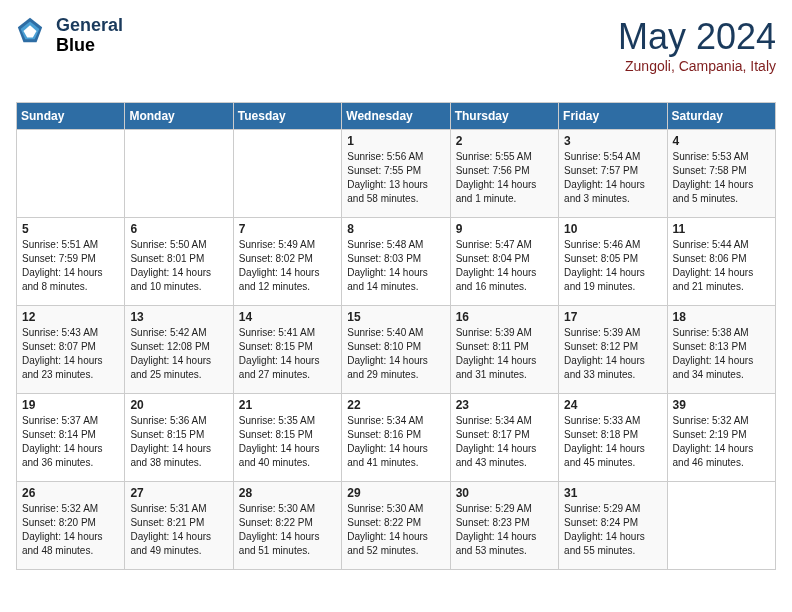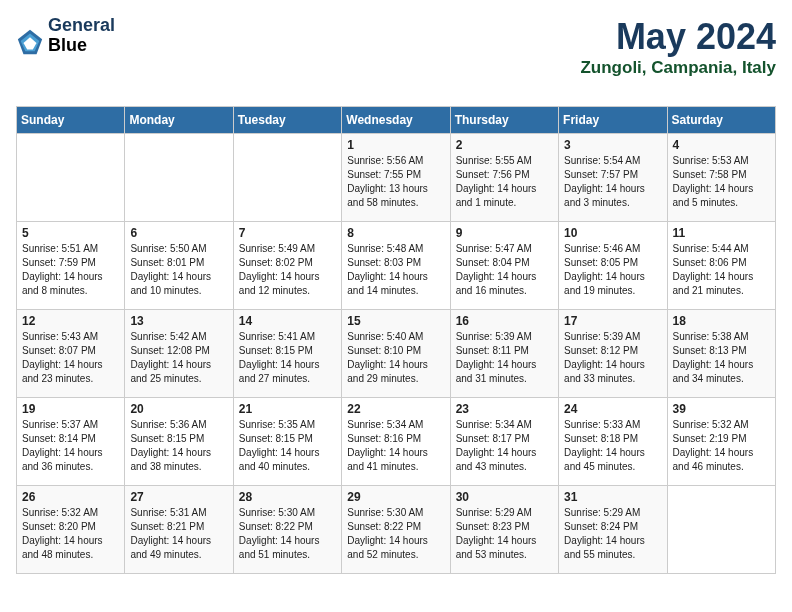--- a/index.html
+++ b/index.html
@@ -11,45 +11,44 @@
       padding: 16px;
     }
     .header {
       display: flex;
       justify-content: space-between;
       align-items: flex-start;
       margin-bottom: 12px;
     }
     .logo {
       display: flex;
-      align-items: flex-end;
-      gap: 4px;
+      align-items: flex-start;
+      gap: 12px;
     }
     .logo-text {
       font-size: 18px;
       font-weight: bold;
       color: #1a3a5c;
       line-height: 1.1;
     }
     .logo-icon {
       width: 28px;
       height: 28px;
     }
     .title-block {
       text-align: right;
     }
     .month-title {
       font-size: 36px;
-      font-weight: bold;
+      font-weight: normal;
       color: #1a3a5c;
     }
     .location {
-      font-size: 17px;
-      color: #14532d;
-      font-weight: bold;
+      font-size: 14px;
+      color: #7f1d1d;
     }
     table {
       width: 100%;
       border-collapse: collapse;
       table-layout: fixed;
       margin-top: 28px;
     }
     thead tr th {
       background: #2e6da4;
       color: #fff;

